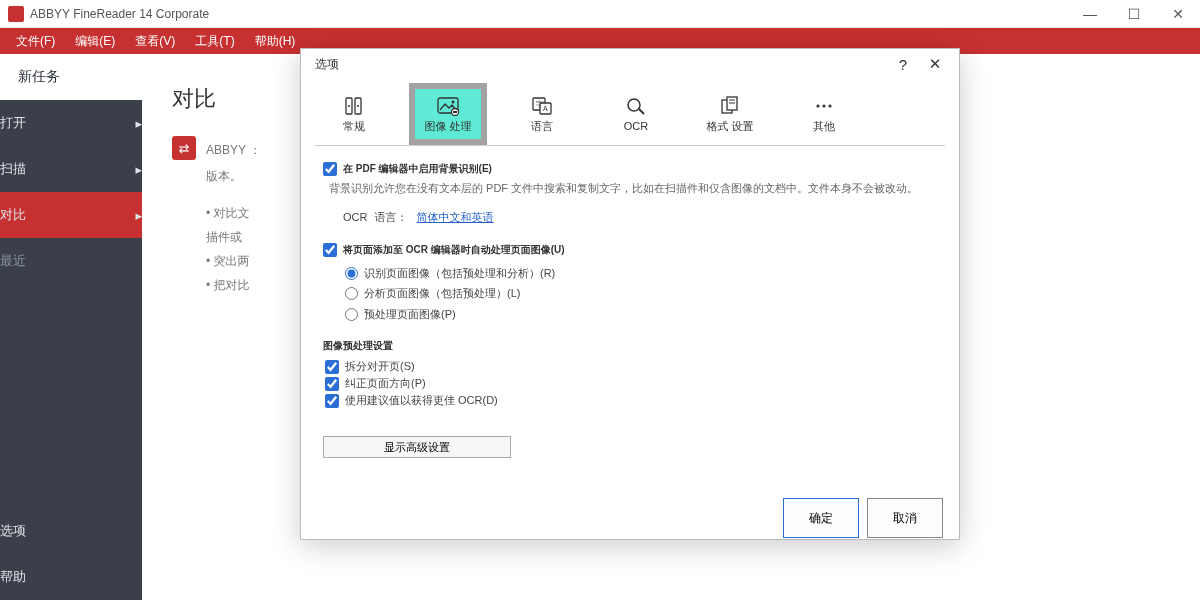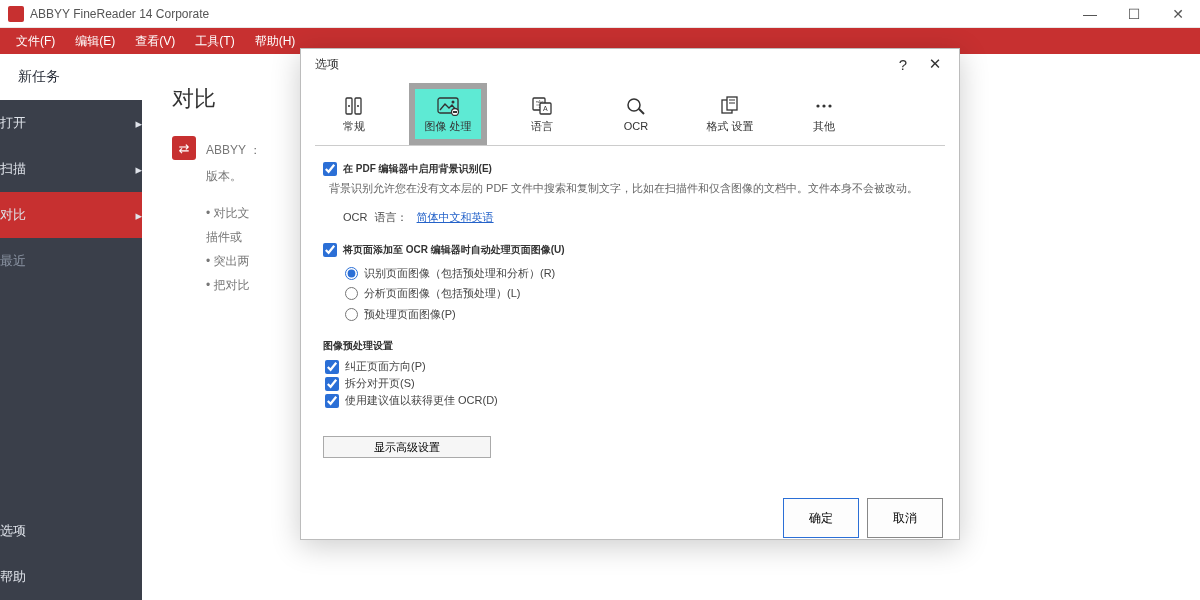--- a/index.html
+++ b/index.html
@@ -57,21 +57,21 @@
 .ocr-lang .lbl2 { margin: 0 6px 0 4px; }
 .chkline2 { margin-top: 6px; }
 .radio-group { margin: 6px 0 14px 22px; }
 .radioline { display: flex; align-items: center; gap: 6px; font-size: 11px; color: #444; line-height: 1.9; }
 .radioline input[type=radio] { width: 13px; height: 13px; accent-color: #2b6fd6; }
 .section-title { font-size: 10px; font-weight: 700; color: #333; margin: 6px 0 6px 0; }
 .chkgrp { margin-left: 2px; }
 .chkgrp .chkline { margin-bottom: 2px; font-size: 11px; }
 .chkgrp .chkline .lbl { font-size: 11px; color: #444; }
 .adv-btn-wrap { margin-top: 28px; }
-.adv-btn { width: 168px; height: 22px; font-size: 11px; border: 1px solid #aaa; background: #f6f6f6; cursor: pointer; }
+.adv-btn { width: 188px; height: 22px; font-size: 11px; border: 1px solid #aaa; background: #f6f6f6; cursor: pointer; }
 
 .dlg-footer { height: 42px; display: flex; justify-content: flex-end; align-items: center; gap: 8px; padding: 0 16px; }
 .btn { min-width: 76px; height: 40px; font-size: 12px; border: 1px solid #888; background: #fdfdfd; cursor: pointer; }
 .btn.primary { border: 1px solid #2b6fd6; }
 
 svg { display: block; }
 </style>
 </head>
 <body>
 
@@ -245,25 +245,25 @@
       <label class="radioline">
           <input type="radio" name="rp" style="">
           <span>预处理页面图像(P)</span>
         </label>
     </div>
 
     <div class="section-title">图像预处理设置</div>
     <div class="chkgrp">
       <div class="chkline">
           <input type="checkbox" checked="" style="">
-          <span class="lbl">纠正页面方向(P)</span>
+          <span class="lbl">拆分对开页(S)</span>
         </div>
       <div class="chkline">
           <input type="checkbox" checked="" style="">
-          <span class="lbl">拆分对开页(S)</span>
+          <span class="lbl">纠正页面方向(P)</span>
         </div>
       <div class="chkline">
           <input type="checkbox" checked="" style="">
           <span class="lbl">使用建议值以获得更佳 OCR(D)</span>
         </div>
     </div>
 
     <div class="adv-btn-wrap">
       <button class="adv-btn">显示高级设置</button>
     </div>

